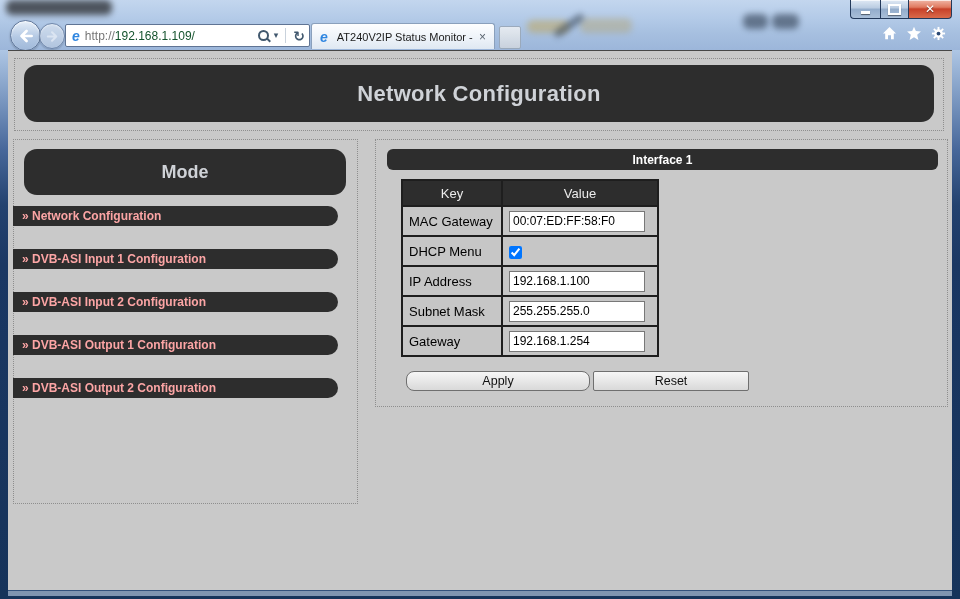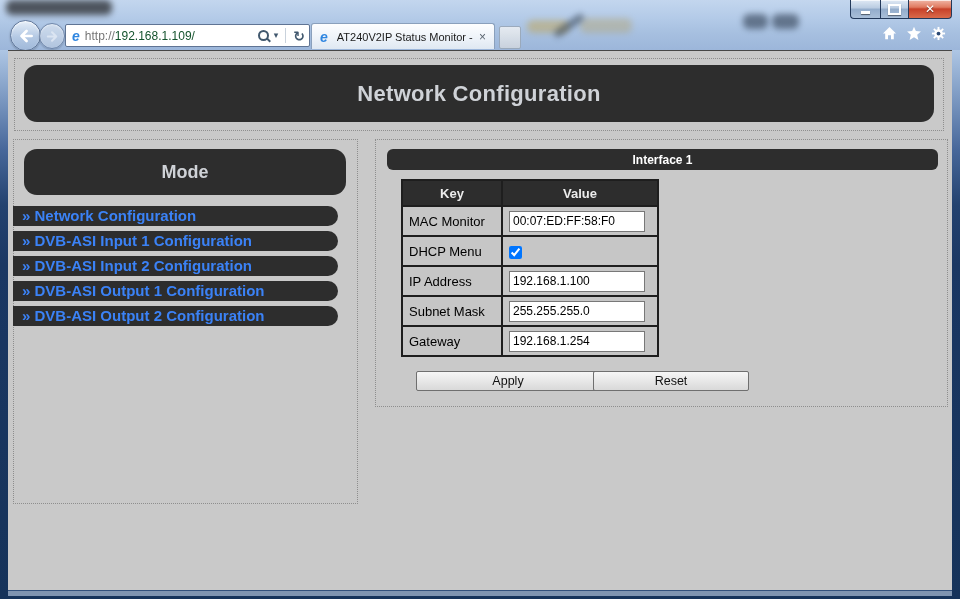--- a/index.html
+++ b/index.html
@@ -60,34 +60,34 @@
   
   .page{position:absolute;left:8px;top:50px;width:944px;height:541px;background:#c9c9c9;border-top:1px solid #474747;box-sizing:border-box;}
   .frame-strip{position:absolute;left:8px;right:8px;bottom:3px;height:5px;background:#7f94b0;border-top:1px solid #33517c;}
   .dotted{border:1px dotted #8e8e8e;position:absolute;box-sizing:border-box;}
   .darkbar{background:#2d2d2d;color:#cfd2d7;display:flex;align-items:center;justify-content:center;position:absolute;box-sizing:border-box;}
   .hdr-panel{left:6px;top:7px;width:930px;height:73px;}
   .hdr-bar{left:16px;top:14px;width:910px;height:57px;border-radius:13px;font-size:22px;font-weight:bold;letter-spacing:.3px;}
   .menu-panel{left:5px;top:88px;width:345px;height:365px;}
   .menu-bar{left:16px;top:98px;width:322px;height:46px;border-radius:13px;font-size:18px;font-weight:bold;}
   .menu-list{position:absolute;left:5px;top:155px;width:325px;}
-  .menu-item{display:block;background:#2d2d2d;color:#3b82f6;font-size:15px;font-weight:bold;height:20px;line-height:20px;
-    padding-left:9px;margin-bottom:5px;border-radius:0 10px 10px 0;text-decoration:none;cursor:pointer;}
+  .menu-item{display:block;background:#2d2d2d;color:#fca5a5;font-size:12px;font-weight:bold;height:20px;line-height:20px;
+    padding-left:9px;margin-bottom:23px;border-radius:0 10px 10px 0;text-decoration:none;cursor:pointer;}
   .iface-panel{left:367px;top:88px;width:573px;height:268px;}
   .iface-bar{left:379px;top:98px;width:551px;height:21px;border-radius:6px;font-size:12px;font-weight:bold;color:#fff;}
   table.kv{position:absolute;left:393px;top:128px;border-collapse:collapse;background:#c6c6c6;}
-  table.kv th{background:#2d2d2d;color:#ececec;font-size:13px;font-weight:bold;border:2px solid #1e1e1e;height:24px;padding:0 8px;}
+  table.kv th{background:#2d2d2d;color:#ececec;font-size:13px;font-weight:normal;border:2px solid #1e1e1e;height:24px;padding:0 8px;}
   table.kv td{border:2px solid #1e1e1e;font-size:13px;color:#000;padding:3px 6px;height:22px;}
   td.keycell{width:86px;}
   td.valcell{width:142px;}
   .txtin{width:128px;height:17px;border:1px solid #787878;background:#fff;font-family:inherit;font-size:12px;padding:1px 3px;box-sizing:content-box;}
   .chk{width:13px;height:13px;margin:0;vertical-align:middle;}
   .btn{position:absolute;height:20px;border:1px solid #6f6f6f;background:linear-gradient(180deg,#f6f6f6 0%,#e9e9e9 45%,#d9d9d9 100%);
     font-family:inherit;font-size:12.5px;color:#111;border-radius:2px;cursor:pointer;}
-  .btn-apply{left:408px;top:320px;width:184px;}
+  .btn-apply{left:398px;top:320px;width:184px;border-radius:8px;}
   .btn-reset{left:585px;top:320px;width:156px;}
 </style>
 </head>
 <body>
 
 <div class="window">
 
   <div class="glass">
     <div class="blob blob-topleft"></div>
     <div class="blob blob-y1"></div>
@@ -181,21 +181,21 @@
     <div class="dotted iface-panel"></div>
     <div class="darkbar iface-bar">Interface 1</div>
 
     <table class="kv">
       <tbody>
           <tr>
         <th>Key</th>
         <th>Value</th>
       </tr>
       <tr>
-        <td class="keycell">MAC Monitor</td>
+        <td class="keycell">MAC Gateway</td>
         <td class="valcell"><input class="txtin" type="text" value="00:07:ED:FF:58:F0" style=""></td>
       </tr>
       <tr>
         <td class="keycell">DHCP Menu</td>
         <td class="valcell"><input class="chk" type="checkbox" checked="true" style=""></td>
       </tr>
       <tr>
         <td class="keycell">IP Address</td>
         <td class="valcell"><input class="txtin" type="text" value="192.168.1.100" style=""></td>
       </tr>

